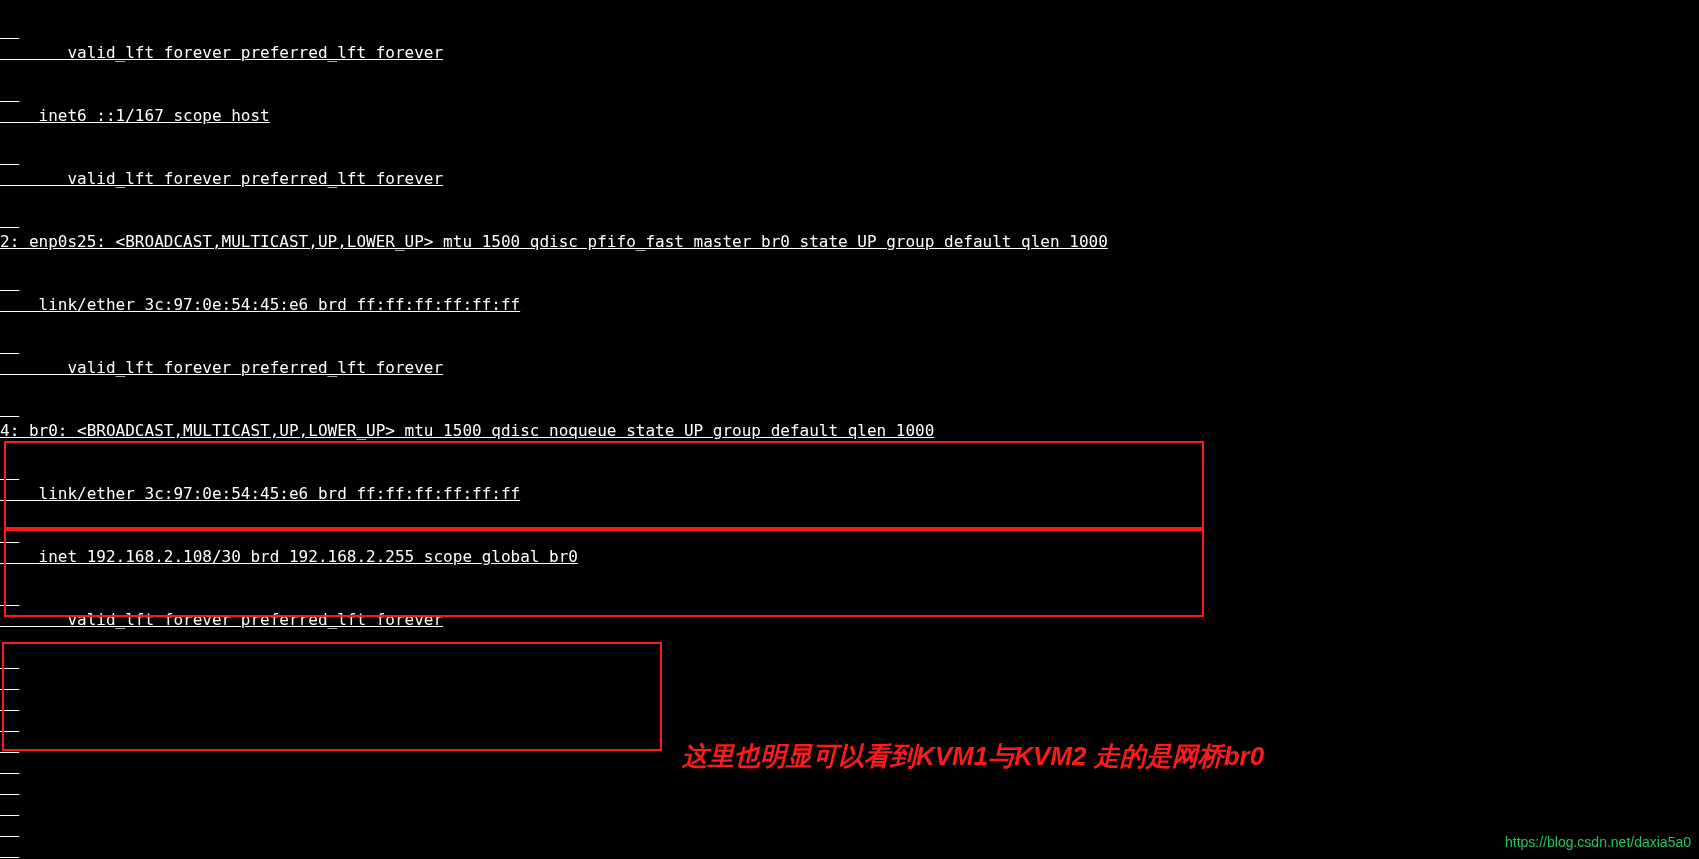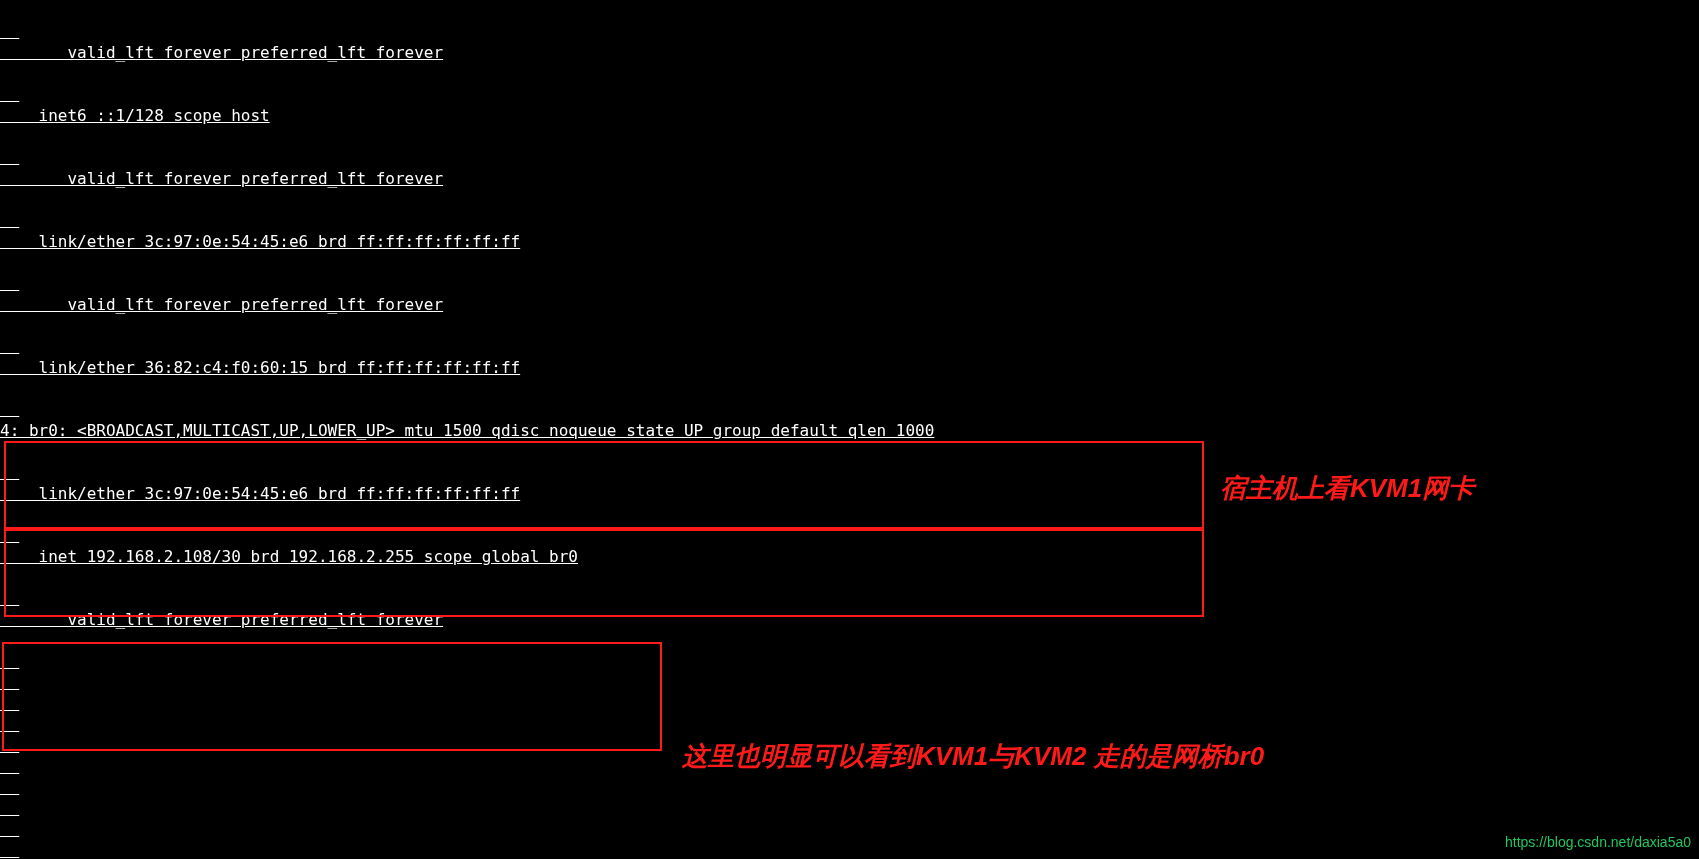--- a/index.html
+++ b/index.html
@@ -47,25 +47,25 @@
     color: #22c55e;
     font-family: Arial, sans-serif;
     font-size: 14px;
   }
 </style>
 </head>
 <body>
 
 <div class="terminal">
   <span class="line">       valid_lft forever preferred_lft forever</span>
-  <span class="line">    inet6 ::1/128 scope host</span>
+  <span class="line">    inet6 ::1/167 scope host</span>
   <span class="line">       valid_lft forever preferred_lft forever</span>
+  <span class="line">2: enp0s25: &lt;BROADCAST,MULTICAST,UP,LOWER_UP&gt; mtu 1500 qdisc pfifo_fast master br0 state UP group default qlen 1000</span>
   <span class="line">    link/ether 3c:97:0e:54:45:e6 brd ff:ff:ff:ff:ff:ff</span>
   <span class="line">       valid_lft forever preferred_lft forever</span>
-  <span class="line">    link/ether 36:82:c4:f0:60:15 brd ff:ff:ff:ff:ff:ff</span>
   <span class="line">4: br0: &lt;BROADCAST,MULTICAST,UP,LOWER_UP&gt; mtu 1500 qdisc noqueue state UP group default qlen 1000</span>
   <span class="line">    link/ether 3c:97:0e:54:45:e6 brd ff:ff:ff:ff:ff:ff</span>
   <span class="line">    inet 192.168.2.108/30 brd 192.168.2.255 scope global br0</span>
   <span class="line">       valid_lft forever preferred_lft forever</span>
   
   
   
   
   
   
@@ -86,17 +86,16 @@
   
   
   
 
   
   <div class="box" style="left:4px; top:441px; width:1200px; height:88px;"></div>
   <div class="box" style="left:4px; top:529px; width:1200px; height:88px;"></div>
   <div class="box" style="left:2px; top:642px; width:660px; height:109px;"></div>
 
   
-  <div class="annot" style="left:1220px; top:475px;">宿主机上看KVM1网卡</div>
   <div class="annot" style="left:682px; top:698px;margin-top:45px;">这里也明显可以看到KVM1与KVM2 走的是网桥br0</div>
 
   <div class="watermark">https://blog.csdn.net/daxia5a0</div>
 </div>
 
 </body></html>

